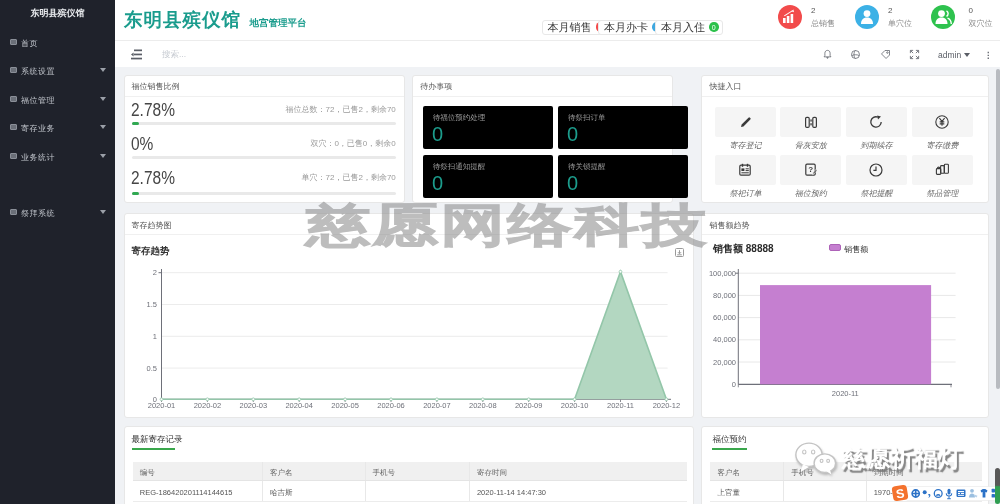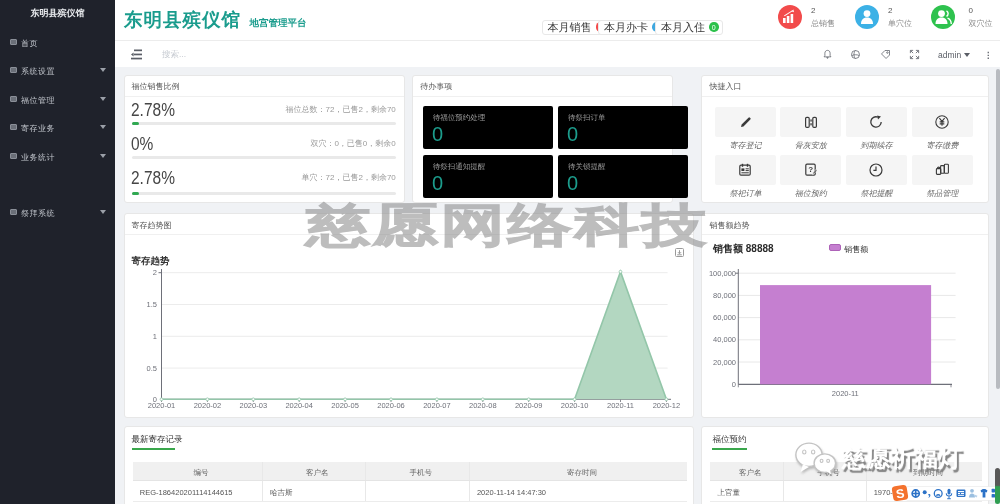--- a/index.html
+++ b/index.html
@@ -31,21 +31,21 @@
   .pt { position:absolute; right:8.5px; font-size:8px; color:#9b9b9b; }
   .pb { position:absolute; left:7px; right:8.5px; height:3.2px; background:#e9e9e9; border-radius:2px; }
   .pb i { display:block; height:3.2px; background:#30a952; border-radius:2px; }
   .todo { position:absolute; width:129.9px; height:42.5px; background:#000000; border-radius:2px; }
   .todo span { position:absolute; left:9.6px; top:7px; font-size:7.5px; color:#9b9b9b; }
   .todo b { position:absolute; left:8.7px; top:16.8px; font-size:20px; color:#1c9c8c; font-weight:normal; }
   .qbtn { position:absolute; width:61px; height:30.4px; background:#f5f5f5; border-radius:2px; display:flex; align-items:center; justify-content:center; }
   .qlbl { position:absolute; width:61px; text-align:center; font-size:8px; color:#666;font-style:italic; }
   .tbl { position:absolute; font-size:7.5px; }
   .thr { display:flex; background:#f0f0f0; height:19px; border-bottom:1px solid #e4e4e4; }
-  .thr div { padding:5.5px 0 0 7px; color:#666;text-align:center; }
+  .thr div { padding:5.5px 0 0 7px; color:#666; }
   .tdr { display:flex; background:#fff; height:21px; border-bottom:1px solid #ececec; }
   .tdr div { padding:6.5px 0 0 7px; color:#555; }
   .thr div + div, .tdr div + div { border-left:1px solid #e8e8e8; }
   #wm1 { position:absolute; left:306px; top:195px; font-size:46px; font-weight:900; color:#7e7e7e; -webkit-text-stroke:1.1px #7e7e7e; opacity:0.5; letter-spacing:2px; transform:scaleX(1.40); transform-origin:0 0; z-index:30; white-space:nowrap; }
   #wm2 { position:absolute; left:842px; top:442px; font-size:24px; font-weight:bold; color:#fff; text-shadow:2px 2.5px 1px rgba(120,120,120,0.9); z-index:30; white-space:nowrap; }
   #wmicon { position:absolute; left:794px; top:442px; z-index:30; filter:drop-shadow(1.5px 2px 1px rgba(140,140,140,0.55)); }
   #sogou { position:absolute; left:890px; top:483px; z-index:40; }
   #sbar { position:absolute; left:995.5px; top:69px; width:4.5px; height:320px; background:#b8bbc0; border-radius:2.5px; z-index:50; }
   #sbar2 { position:absolute; left:995px; top:468px; width:5px; height:36px; border-radius:2.5px; background:linear-gradient(#575757 0 48%, #2f9e52 52% 100%); z-index:50; }
 </style>
@@ -293,21 +293,21 @@
         </g>
       </svg>
     </div>
   <div class="qlbl" style="left:209.4px;top:112.1px;">祭品管理</div>
 </div>
 
 <div class="card" style="left:123.6px;top:213px;width:570.3px;height:205.2px;">
   <div class="chead">
       <span>寄存趋势图</span>
     </div>
-  <div style="position:absolute;left:7px;top:31px;font-size:9.5px;font-weight:bold;color:#333;margin-top:10px;">寄存趋势</div>
+  <div style="position:absolute;left:7px;top:31px;font-size:9.5px;font-weight:bold;color:#333;">寄存趋势</div>
   <svg style="position:absolute;right:9px;top:34px;" width="9" height="9" viewBox="0 0 9 9">
       <g fill="none" stroke="#9a9a9a" stroke-width="1">
         <rect x="0.5" y="0.5" width="8" height="8" rx="1"></rect>
         <path d="M4.5 2.2 L4.5 5.4 M3 4.2 L4.5 5.8 L6 4.2 M2.2 6.8 L6.8 6.8"></path>
       </g>
     </svg>
   <svg style="position:absolute;left:0;top:47px;" width="568" height="157" viewBox="0 0 568 157">
       <line x1="36.5" y1="11.7" x2="542.6" y2="11.7" stroke="#ececec" stroke-width="1"></line>
       <line x1="36.5" y1="43.5" x2="542.6" y2="43.5" stroke="#ececec" stroke-width="1"></line>
       <line x1="36.5" y1="75.3" x2="542.6" y2="75.3" stroke="#ececec" stroke-width="1"></line>

